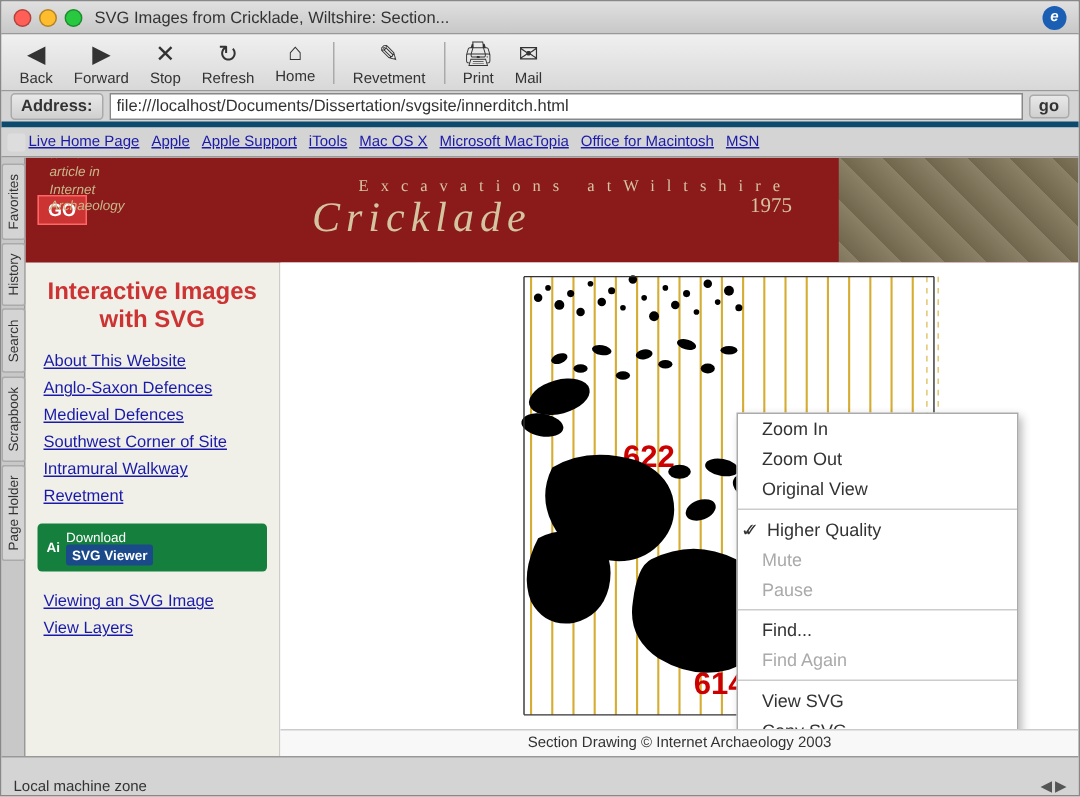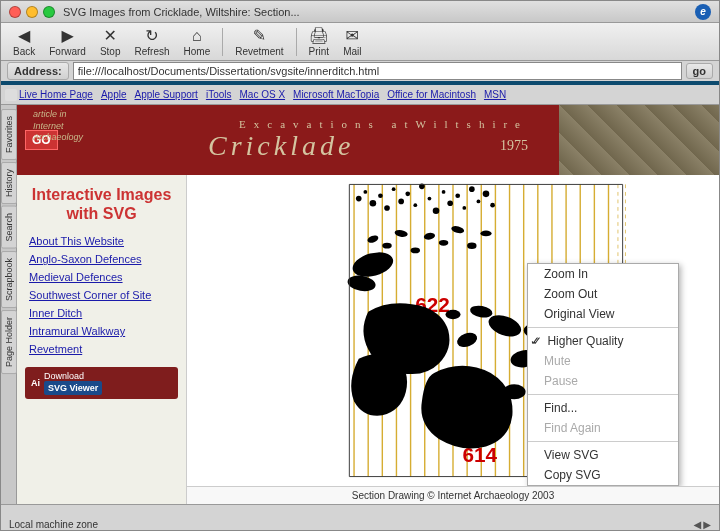--- a/index.html
+++ b/index.html
@@ -57,32 +57,32 @@
     .header-subtitle { position: absolute; left: 8px; bottom: 6px; color: #c8b88a; font-style: italic; font-size: 9px; line-height: 1.3; }
 
     
     .content-row { flex: 1; display: flex; overflow: hidden; }
 
     
     .sidebar { width: 170px; background: #f0f0e8; border-right: 1px solid #ccc; padding: 10px 8px; overflow-y: auto; }
     .sidebar-title { font-size: 16px; font-weight: bold; color: #cc3333; line-height: 1.2; margin-bottom: 10px; text-align: center; }
     .sidebar-links { display: flex; flex-direction: column; gap: 2px; }
     .sidebar-link { font-size: 11px; color: #1a1aaa; text-decoration: underline; cursor: pointer; padding: 2px 4px; }
-    .adobe-badge { margin-top: 10px; background: #7f1d1d; padding: 4px 6px; display: flex; align-items: center; gap: 4px; border-radius: 3px; cursor: pointer; }
+    .adobe-badge { margin-top: 10px; background: #15803d; padding: 4px 6px; display: flex; align-items: center; gap: 4px; border-radius: 3px; cursor: pointer; }
     .adobe-badge-text { font-size: 9px; color: white; }
     .svg-viewer-badge { background: #1a4a8a; color: white; font-size: 9px; padding: 2px 4px; border-radius: 2px; font-weight: bold; }
     .sidebar-bottom { margin-top: 12px; display: flex; flex-direction: column; gap: 2px; }
 
     
     .svg-area { flex: 1; background: white; position: relative; display: flex; flex-direction: column; }
     .svg-container { flex: 1; position: relative; overflow: hidden; background: white; }
     .svg-caption { font-size: 10px; color: #333; text-align: center; padding: 3px; border-top: 1px solid #ccc; background: #f8f8f8; }
 
     
-    .context-menu { position: absolute; right: 40px; top: 88px; width: 152px; background: white; border: 1px solid #aaa; box-shadow: 2px 2px 6px rgba(0,0,0,0.3); z-index: 100; }
+    .context-menu { position: absolute; right: 40px; top: 100px; width: 188px; background: white; border: 1px solid #aaa; box-shadow: 2px 2px 6px rgba(0,0,0,0.3); z-index: 100; }
     .ctx-item { padding: 3px 16px; font-size: 12px; color: #333; cursor: pointer; white-space: nowrap; }
     .ctx-item.disabled { color: #aaa; cursor: default; }
     .ctx-item.checked::before { content: '✓'; margin-left: -14px; margin-right: 4px; }
     .ctx-separator { height: 1px; background: #ccc; margin: 3px 0; }
 
     
     .statusbar { height: 26px; background: #d4d4d4; border-top: 1px solid #999; display: flex; align-items: flex-end; padding: 0 8px; }
     .status-text { font-size: 10px; color: #333; }
     .scroll-arrows { margin-left: auto; display: flex; gap: 2px; }
     .scroll-arrow { font-size: 10px; color: #555; cursor: pointer; }
@@ -180,21 +180,21 @@
           <div class="header-subtitle">
             <span>to main article in</span><br>
             <span>Internet Archaeology</span>
           </div>
         </div>
         <div class="header-text">
           <div style="display:flex; justify-content:flex-end; width:320px;">
             <span class="header-top">Excavations at</span>
             <span class="header-top">Wiltshire</span>
           </div>
-          <div style="display:flex; justify-content:space-between; align-items:center; width:320px;">
+          <div style="display:flex; justify-content:space-between; align-items:flex-start; width:320px;">
             <span class="header-main">Cricklade</span>
             <span style="font-size:14px; color:#d4c4a0; font-family:Georgia,serif;">1975</span>
           </div>
         </div>
         <div class="header-right">
           <div class="aerial-img" style="
             background: repeating-linear-gradient(45deg, #7a8a6a 0px, #8a9a7a 10px, #6a7a5a 10px, #7a8a6a 20px);
           "></div>
         </div>
       </div>
@@ -203,30 +203,33 @@
 
         <div class="sidebar">
           <div class="sidebar-title">
             <span>Interactive Images with SVG</span>
           </div>
           <div class="sidebar-links">
             <span class="sidebar-link">About This Website</span>
             <span class="sidebar-link">Anglo-Saxon Defences</span>
             <span class="sidebar-link">Medieval Defences</span>
             <span class="sidebar-link">Southwest Corner of Site</span>
-            <span class="sidebar-link">Inner Ditch</span>
             <span class="sidebar-link">Intramural Walkway</span>
             <span class="sidebar-link">Revetment</span>
           </div>
           <div class="adobe-badge">
             <span style="color:white;font-size:9px;font-weight:bold;">Ai</span>
             <div>
               <div class="adobe-badge-text">Download</div>
               <div class="svg-viewer-badge">SVG Viewer</div>
             </div>
+          </div>
+          <div class="sidebar-bottom">
+            <span class="sidebar-link">Viewing an SVG Image</span>
+            <span class="sidebar-link">View Layers</span>
           </div>
         </div>
 
         <div class="svg-area">
           <div class="svg-container">
             
             <svg class="drawing-svg" viewBox="0 0 370 330" xmlns="http://www.w3.org/2000/svg">
 
               <rect width="370" height="330" fill="white"></rect>
 

